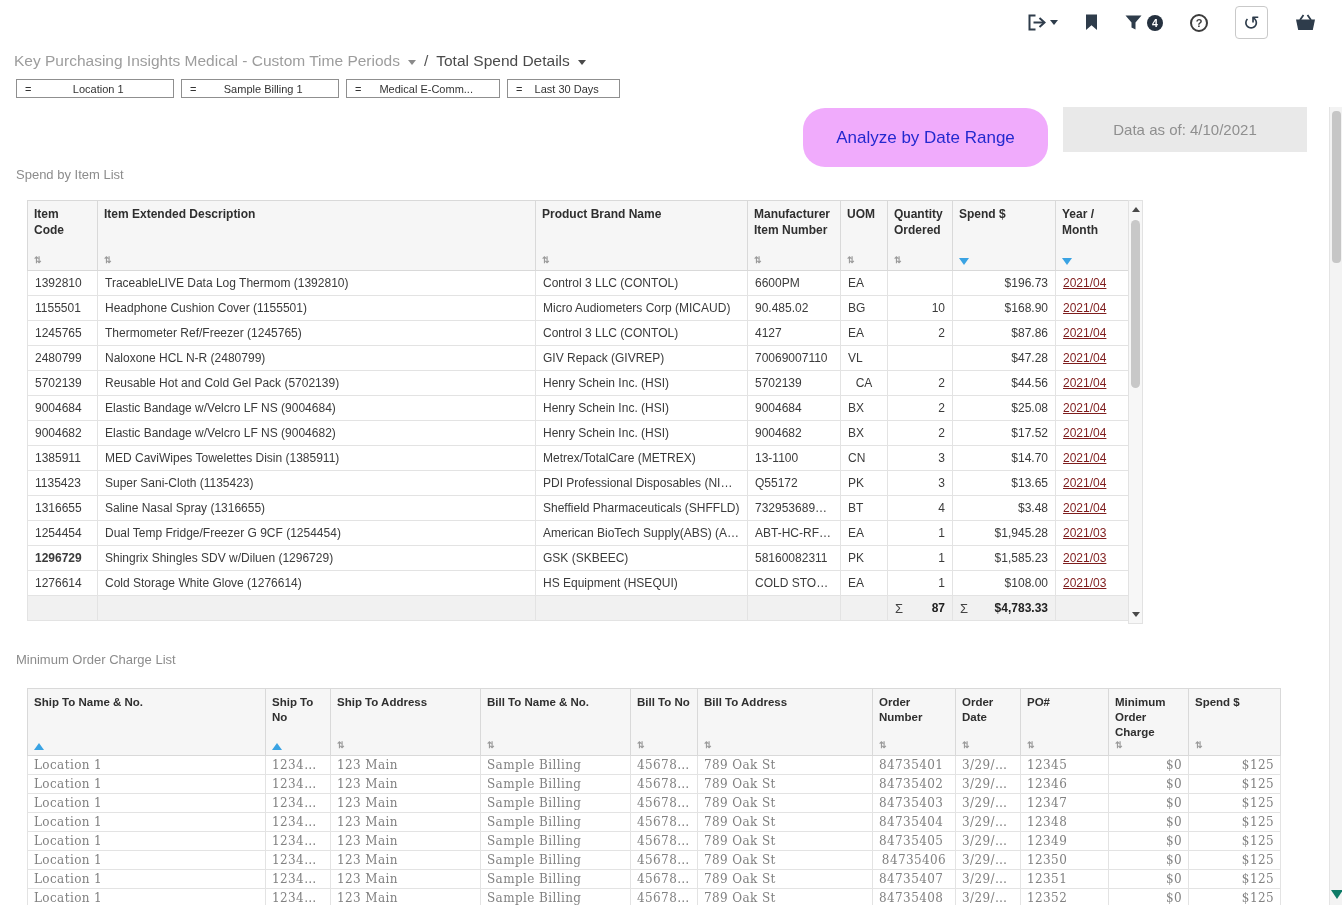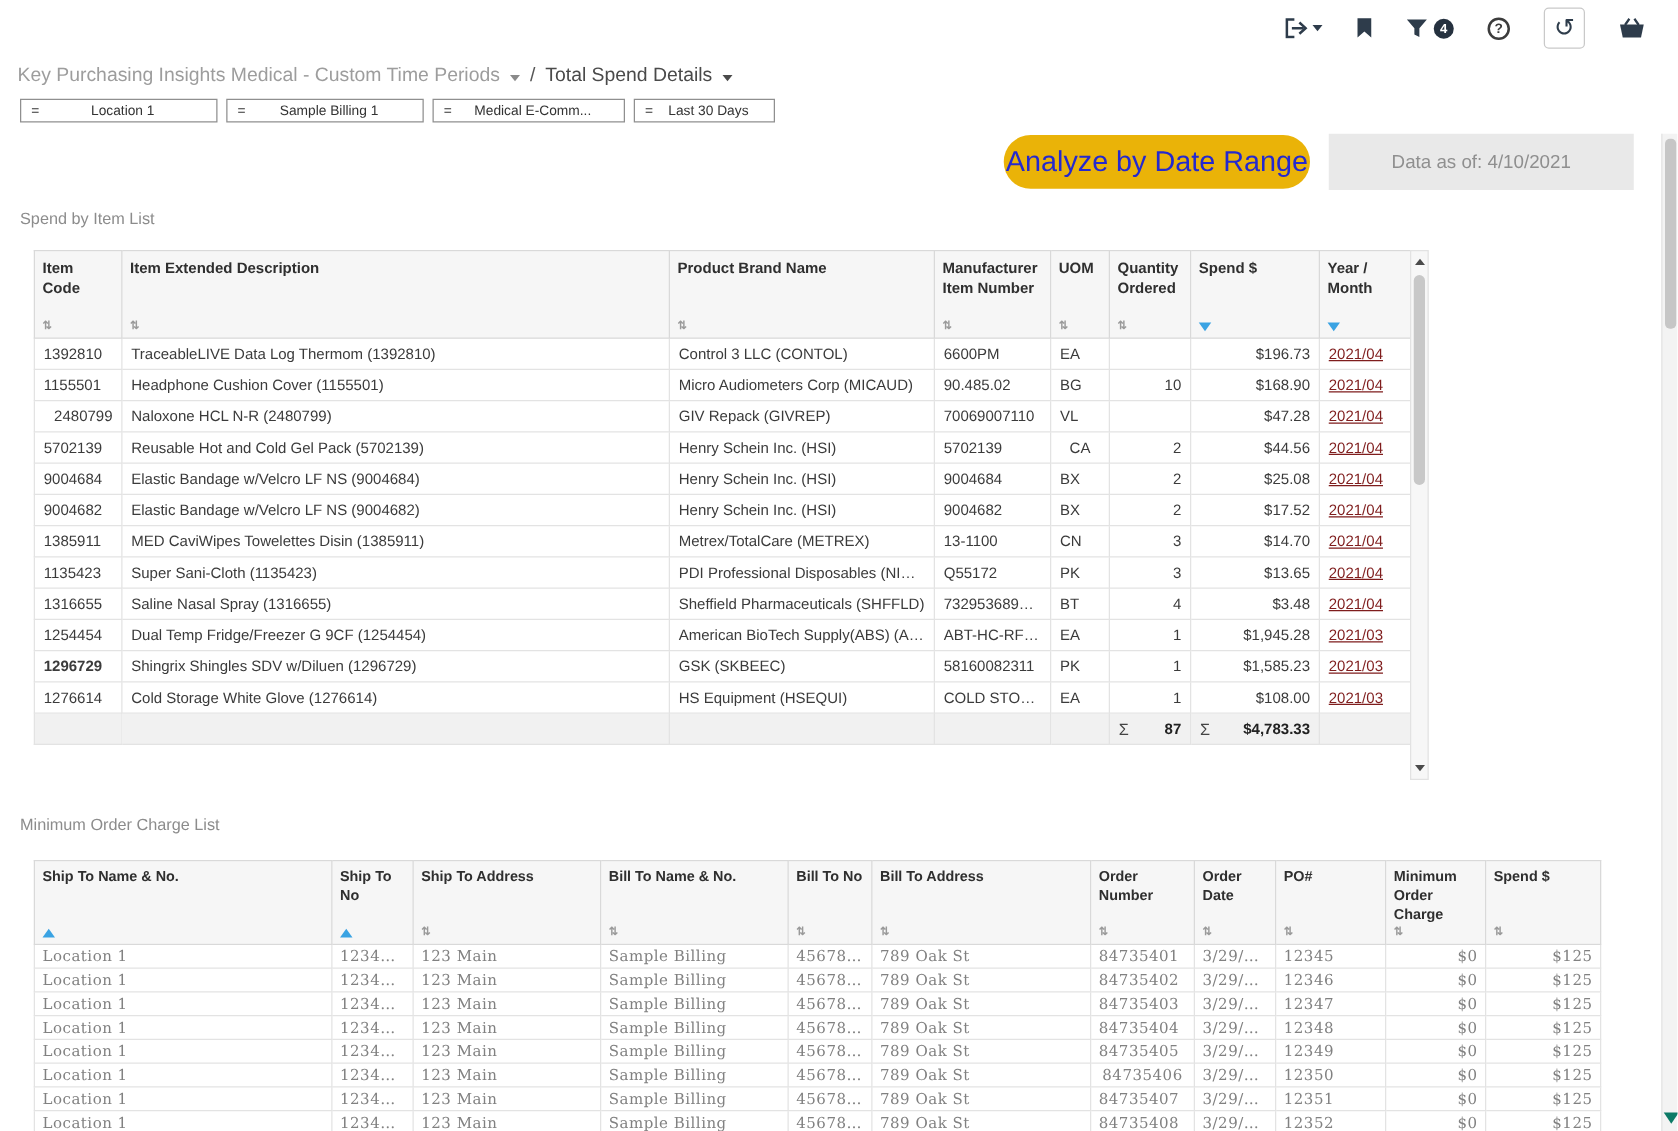--- a/index.html
+++ b/index.html
@@ -22,21 +22,21 @@
   .bc-caret{width:0;height:0;border-left:4px solid transparent;border-right:4px solid transparent;border-top:5px solid #8a8a8a;margin-top:3px}
   .bc-caret.dark{border-top-color:#4a4a4a}
 
   
   .chips{position:absolute;top:79px;left:16px;display:flex;gap:7px}
   .chip{height:19px;border:1px solid #8f8f8f;background:#fff;display:flex;align-items:center;font-size:11px;color:#333;padding:0 8px;cursor:pointer}
   .chip .chip-label{flex:1;text-align:center;overflow:hidden;white-space:nowrap}
   .chip:nth-child(1){width:158px}.chip:nth-child(2){width:158px}.chip:nth-child(3){width:154px}.chip:nth-child(4){width:113px}
 
   
-  .analyze-btn{position:absolute;left:803px;top:108px;width:245px;height:43px;border:none;border-radius:22px;background:#eab308;color:#2429cf;font-size:23px;font-family:"Liberation Sans",sans-serif;cursor:pointer}
+  .analyze-btn{position:absolute;left:803px;top:108px;width:245px;height:59px;border:none;border-radius:22px;background:#f0abfc;color:#2429cf;font-size:17px;font-family:"Liberation Sans",sans-serif;cursor:pointer}
   .data-asof{position:absolute;left:1063px;top:107px;width:244px;height:45px;background:#e9e9e9;color:#8f8f8f;font-size:15px;display:flex;align-items:center;justify-content:center}
 
   .section-label{position:absolute;left:16px;color:#8c8c8c;font-size:13px}
   #spend-label{top:167px}
   #moc-label{top:652px}
 
   
   table{border-collapse:collapse;table-layout:fixed;position:absolute;background:#fff}
   #spend-table{left:27px;top:200px;width:1101px;font-size:12px}
   #moc-table{left:27px;top:688px;width:1253px;font-size:11.5px}
@@ -234,21 +234,31 @@
         <td style="text-align: left;">1155501</td>
         <td style="text-align: left;">Headphone Cushion Cover (1155501)</td>
         <td style="text-align: left;">Micro Audiometers Corp (MICAUD)</td>
         <td style="text-align: left;">90.485.02</td>
         <td style="text-align: left;">BG</td>
         <td style="text-align: right;">10</td>
         <td style="text-align: right;">$168.90</td>
         <td style="text-align: left;"><a class="cell-link" href="#">2021/04</a></td>
       </tr>
       <tr>
-        <td style="text-align: right;">2480799</td>
+        <td style="text-align: left;">1245765</td>
+        <td style="text-align: left;">Thermometer Ref/Freezer (1245765)</td>
+        <td style="text-align: left;">Control 3 LLC (CONTOL)</td>
+        <td style="text-align: left;">4127</td>
+        <td style="text-align: left;">EA</td>
+        <td style="text-align: right;">2</td>
+        <td style="text-align: right;">$87.86</td>
+        <td style="text-align: left;"><a class="cell-link" href="#">2021/04</a></td>
+      </tr>
+      <tr>
+        <td style="text-align: left;">2480799</td>
         <td style="text-align: left;">Naloxone HCL N-R (2480799)</td>
         <td style="text-align: left;">GIV Repack (GIVREP)</td>
         <td style="text-align: left;">70069007110</td>
         <td style="text-align: left;">VL</td>
         <td style="text-align: right;"></td>
         <td style="text-align: right;">$47.28</td>
         <td style="text-align: left;"><a class="cell-link" href="#">2021/04</a></td>
       </tr>
       <tr>
         <td style="text-align: left;">5702139</td>

